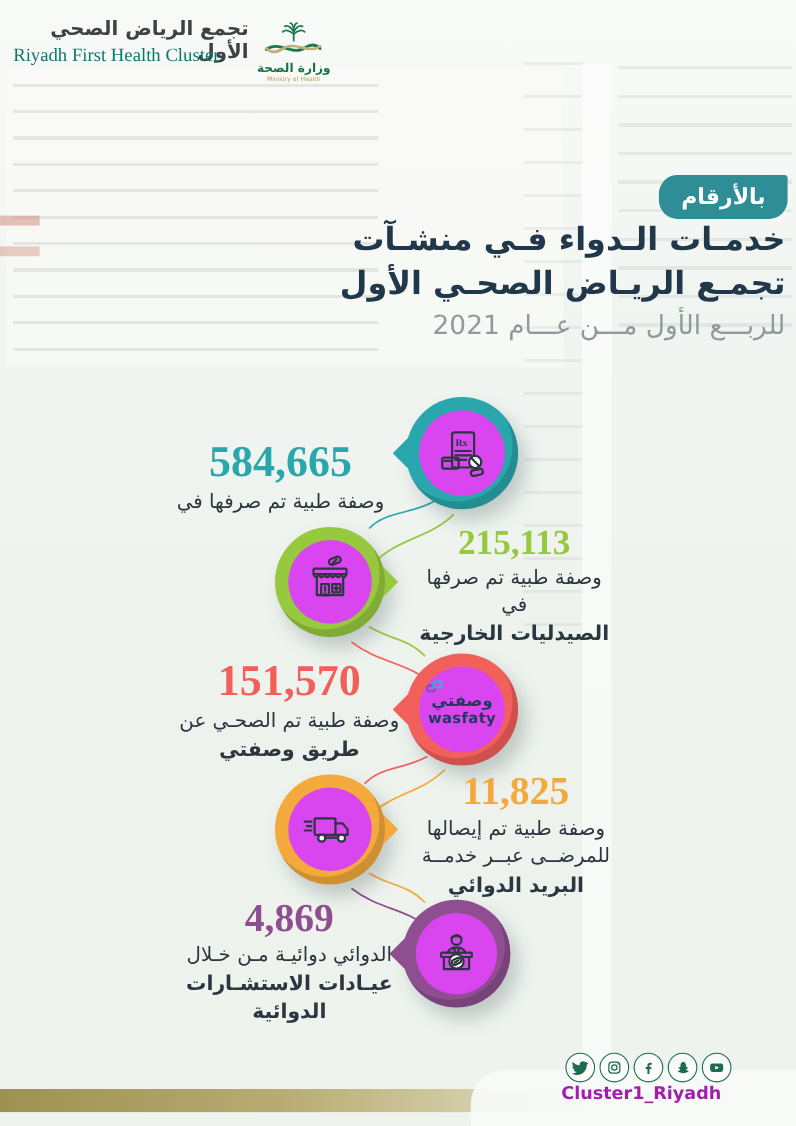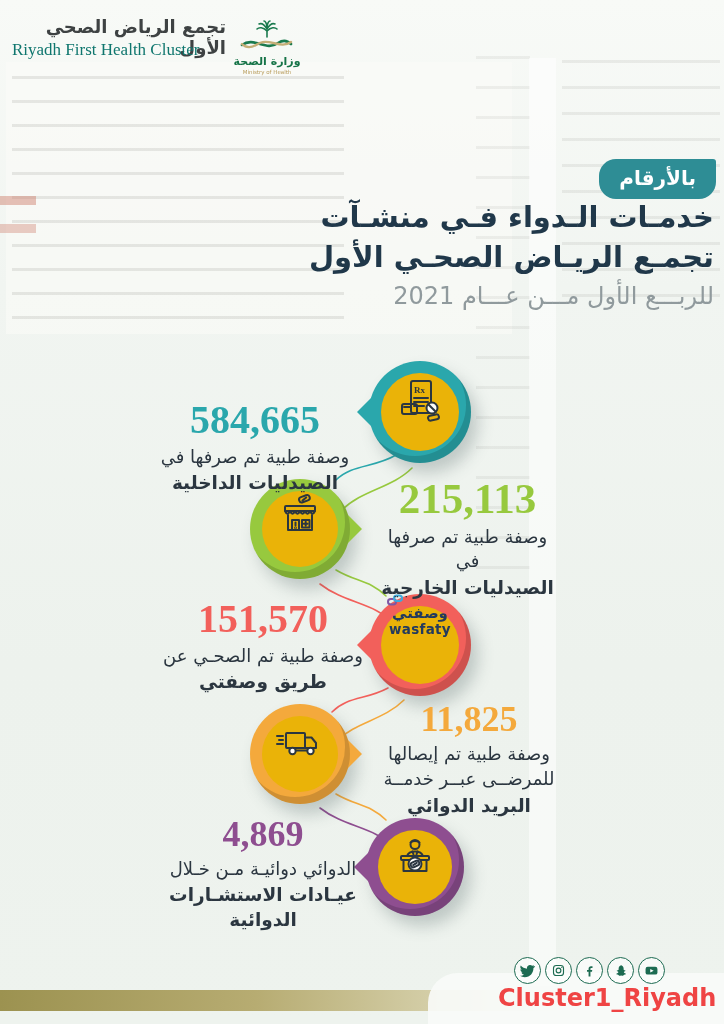--- a/index.html
+++ b/index.html
@@ -34,33 +34,33 @@
       font-size:24px;color:#909a9d;letter-spacing:.5px;}
   
   .stat{z-index:3;text-align:center;direction:rtl;}
   .stat .num{font-family:"Liberation Serif","DejaVu Serif",serif;font-weight:bold;
              font-size:40px;line-height:1;color:var(--accent);direction:ltr;}
   .stat .l1,.stat .l2{font-size:18px;color:#2b3640;margin-top:5px;line-height:1.35;}
   .stat .l2{margin-top:1px;}
   .stat .lb{font-size:18.5px;font-weight:bold;color:#2b3640;margin-top:2px;line-height:1.25;}
   .st1{left:150px;top:360px;width:210px;margin-top:40px;}
   .st2{left:380px;top:477px;width:175px;}
-  .st2 .num{font-size:43px;}
+  .st2 .num{font-size:32px;}
   .st3{left:158px;top:599px;width:210px;}
   .st4{left:380px;top:701px;width:178px;}
   .st4 .num{font-size:36px;}
   .st5{left:158px;top:816px;width:210px;}
   .st5 .num{font-size:36px;}
   
   .bubble{border-radius:50%;background:var(--accent);z-index:2;
           box-shadow:7px 10px 16px rgba(70,90,90,.28);}
   .bubble::after{content:"";position:absolute;inset:0;border-radius:50%;
           box-shadow:inset -5px -7px 0 rgba(0,0,0,.15);z-index:1;}
-  .bubble .inner{position:absolute;inset:12px;background:#eab308;border-radius:50%;z-index:2;
-          display:flex;align-items:flex-start;justify-content:center;}
+  .bubble .inner{position:absolute;inset:12px;background:#d946ef;border-radius:50%;z-index:2;
+          display:flex;align-items:center;justify-content:center;}
   .tail{position:absolute;width:24px;height:24px;background:var(--accent);
         top:calc(50% - 12px);transform:rotate(45deg);z-index:0;}
   .tail.left{left:-7px;} .tail.right{right:-7px;}
   .b1{left:369px;top:361px;width:102px;height:102px;}
   .b2{left:250px;top:479px;width:100px;height:100px;}
   .b3{left:369px;top:594px;width:102px;height:102px;}
   .b4{left:250px;top:704px;width:100px;height:100px;}
   .b5{left:366px;top:818px;width:98px;height:98px;}
   .icon-draw{stroke:#2b3640;fill:none;stroke-width:2;stroke-linecap:round;stroke-linejoin:round;}
   .wasfaty-box{text-align:center;direction:rtl;color:#223a5e;line-height:1.05;position:relative;}
@@ -70,21 +70,21 @@
   
   .connectors{left:0;top:0;z-index:1;}
   
   .gold-bar{left:0;top:990px;width:570px;height:21px;
       background:linear-gradient(90deg,#9c9250 0%,#b7ac72 45%,#d3cda6 75%,rgba(220,215,180,0) 100%);}
   .foot-blob{right:0;top:973px;width:296px;height:51px;background:rgba(248,251,248,.92);
       border-top-left-radius:30px;}
   .social-row{left:514px;top:957px;display:flex;gap:4px;z-index:4;}
   .social{width:25px;height:25px;border:1.2px solid #1d6b52;border-radius:50%;
       display:flex;align-items:center;justify-content:center;background:rgba(255,255,255,.6);}
-  .handle{left:498px;top:984px;width:170px;text-align:center;font-size:24px;font-weight:bold;color:#ef4444;z-index:4;}
+  .handle{left:498px;top:984px;width:170px;text-align:center;font-size:16px;font-weight:bold;color:#a21caf;z-index:4;}
 </style>
 </head>
 <body>
 
 <div class="abs bg-layer">
   <div class="bg-panel"></div>
     <div class="bg-lines-a"></div>
     <div class="bg-lines-b"></div>
   <div class="bg-lines-c"></div>
     <div class="bg-red1"></div>
@@ -126,21 +126,20 @@
     <path d="M388 688 C 366 700, 348 696, 332 712" stroke="#f2605b"></path>
     <path d="M404 700 C 384 720, 356 722, 338 740" stroke="#f4a93c"></path>
     <path d="M336 794 C 356 806, 370 804, 386 820" stroke="#f4a93c"></path>
     <path d="M320 808 C 346 828, 374 826, 394 848" stroke="#8e4e90"></path>
   </g>
 </svg>
 
 <div class="abs stat st1" style="--accent: #2aa7ac;">
   <div class="num">584,665</div>
   <div class="l1">وصفة طبية تم صرفها في</div>
-  <div class="lb">الصيدليات الداخلية</div>
 </div>
 <div class="abs bubble b1" style="--accent: #2aa7ac;">
   <span class="tail left"></span>
   <span class="inner">
     <svg width="54" height="54" viewBox="0 0 54 54" class="icon-draw">
       <rect x="18" y="8" width="20" height="32" rx="2"></rect>
       <text x="21" y="20" font-size="9" font-weight="bold" fill="#2b3640" stroke="none" font-family="'Liberation Serif',serif">Rx</text>
       <line x1="21" y1="25" x2="35" y2="25"></line>
         <line x1="21" y1="29" x2="35" y2="29"></line>
         <line x1="21" y1="33" x2="31" y2="33"></line>

